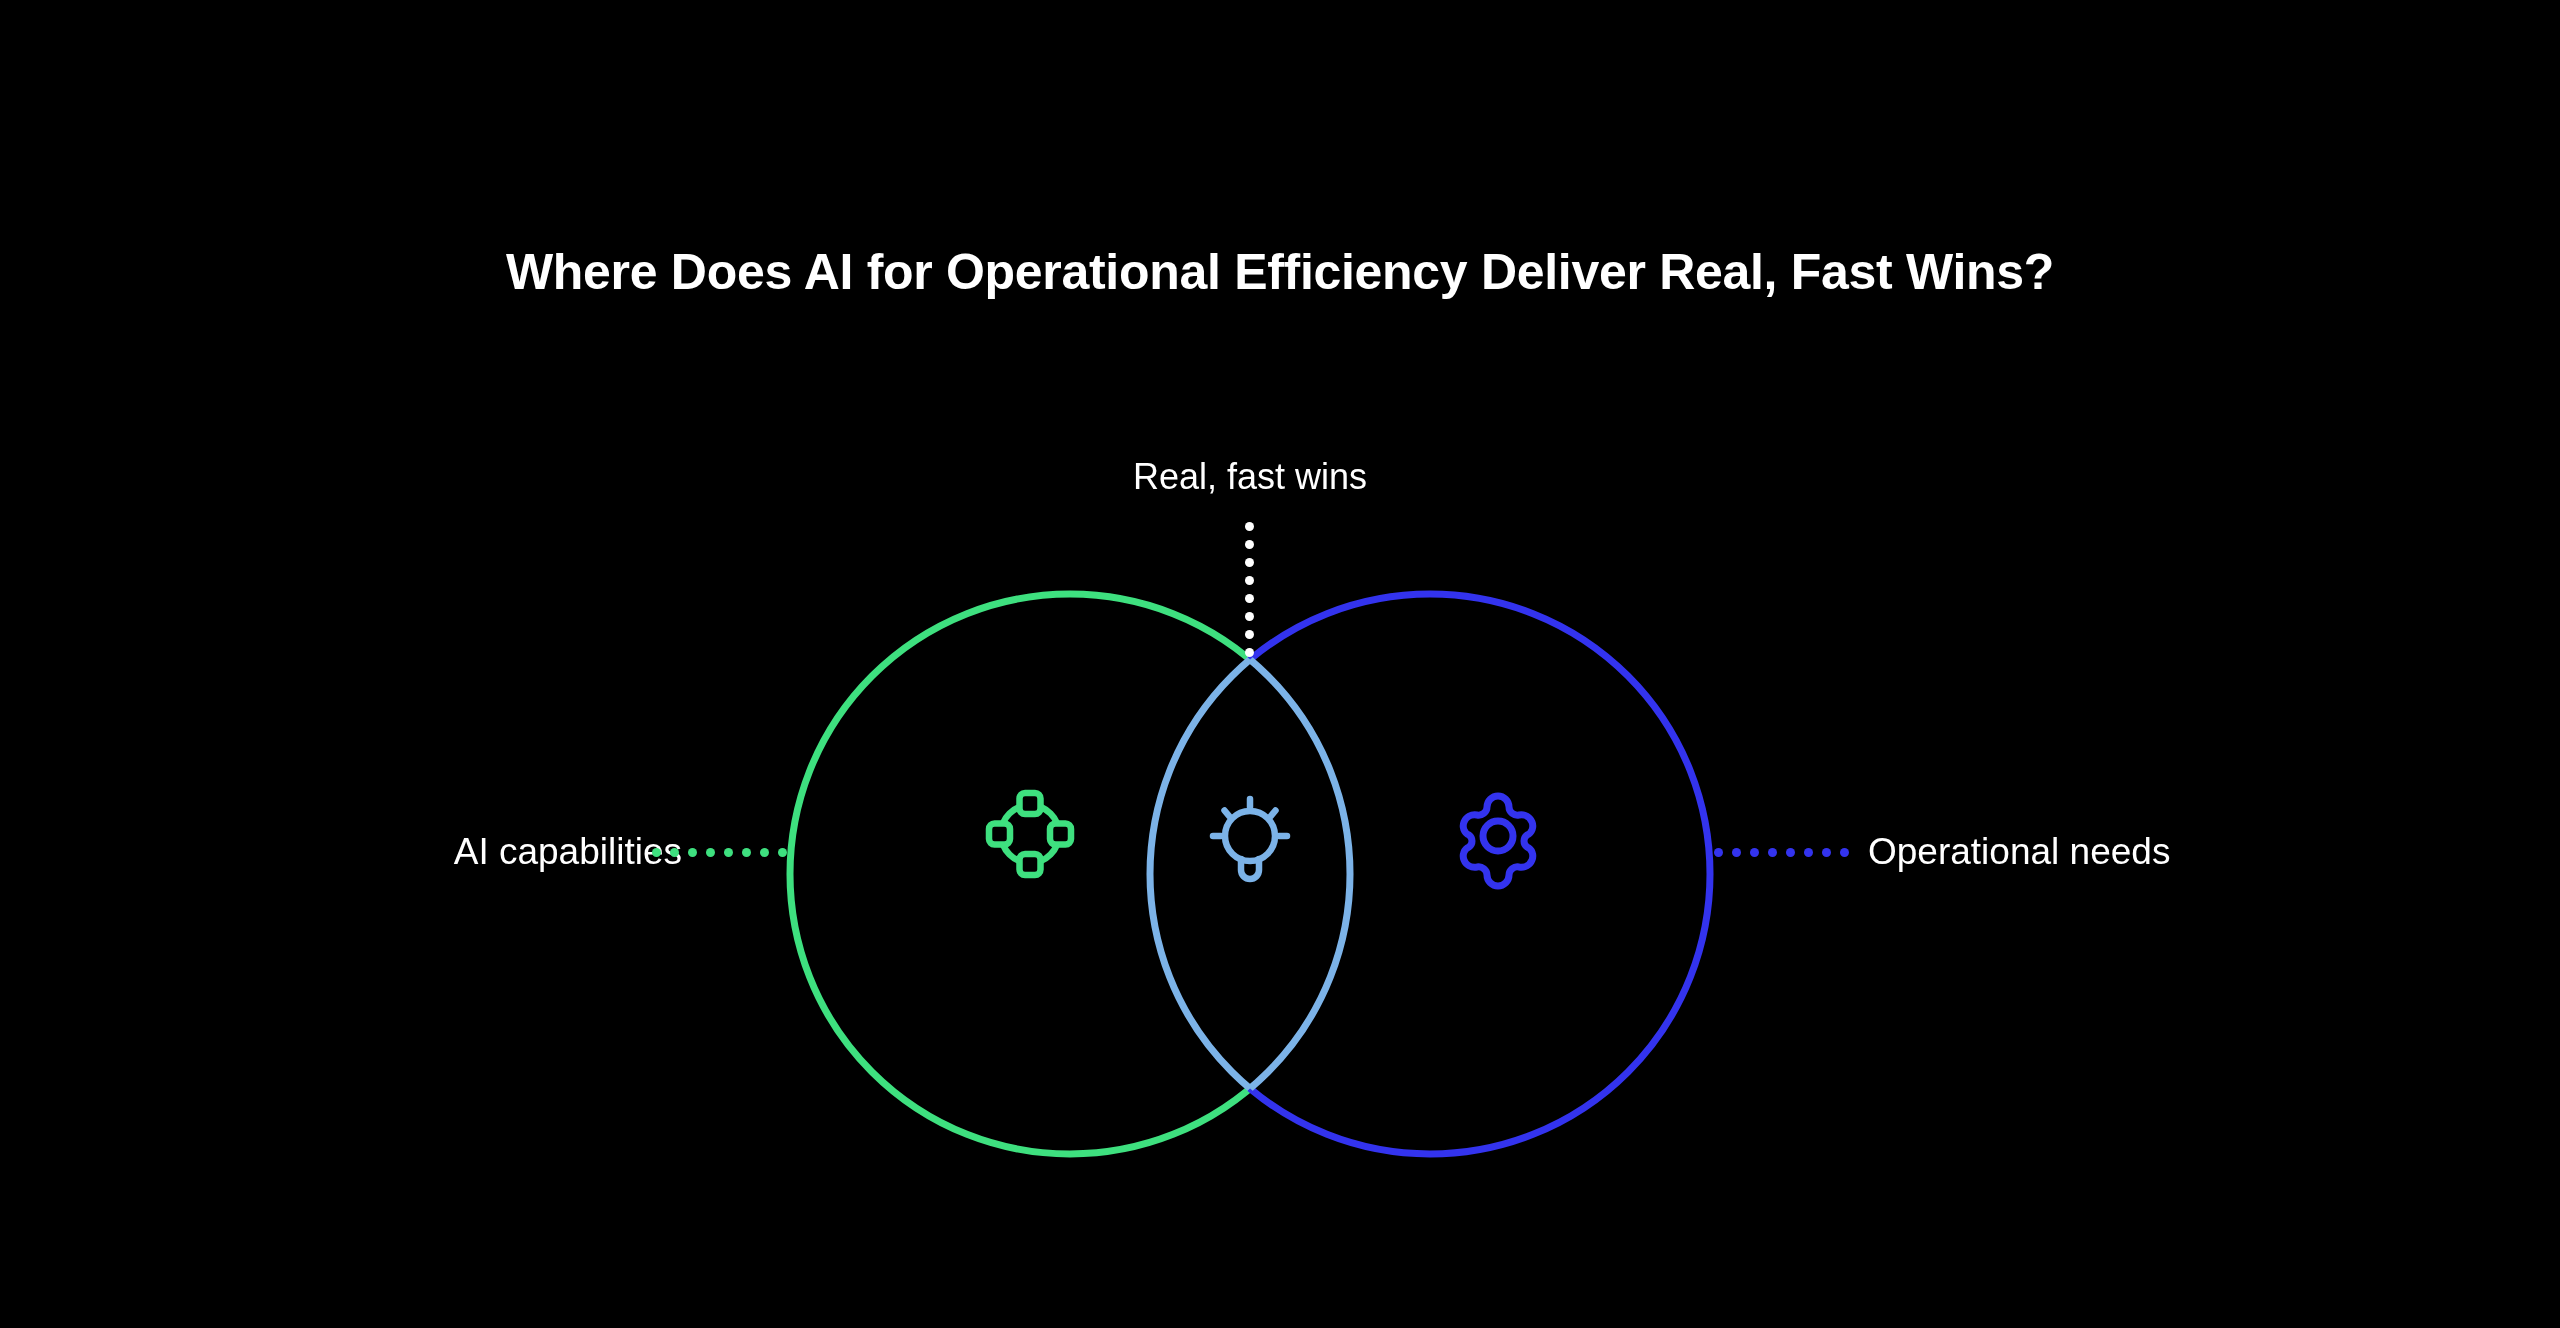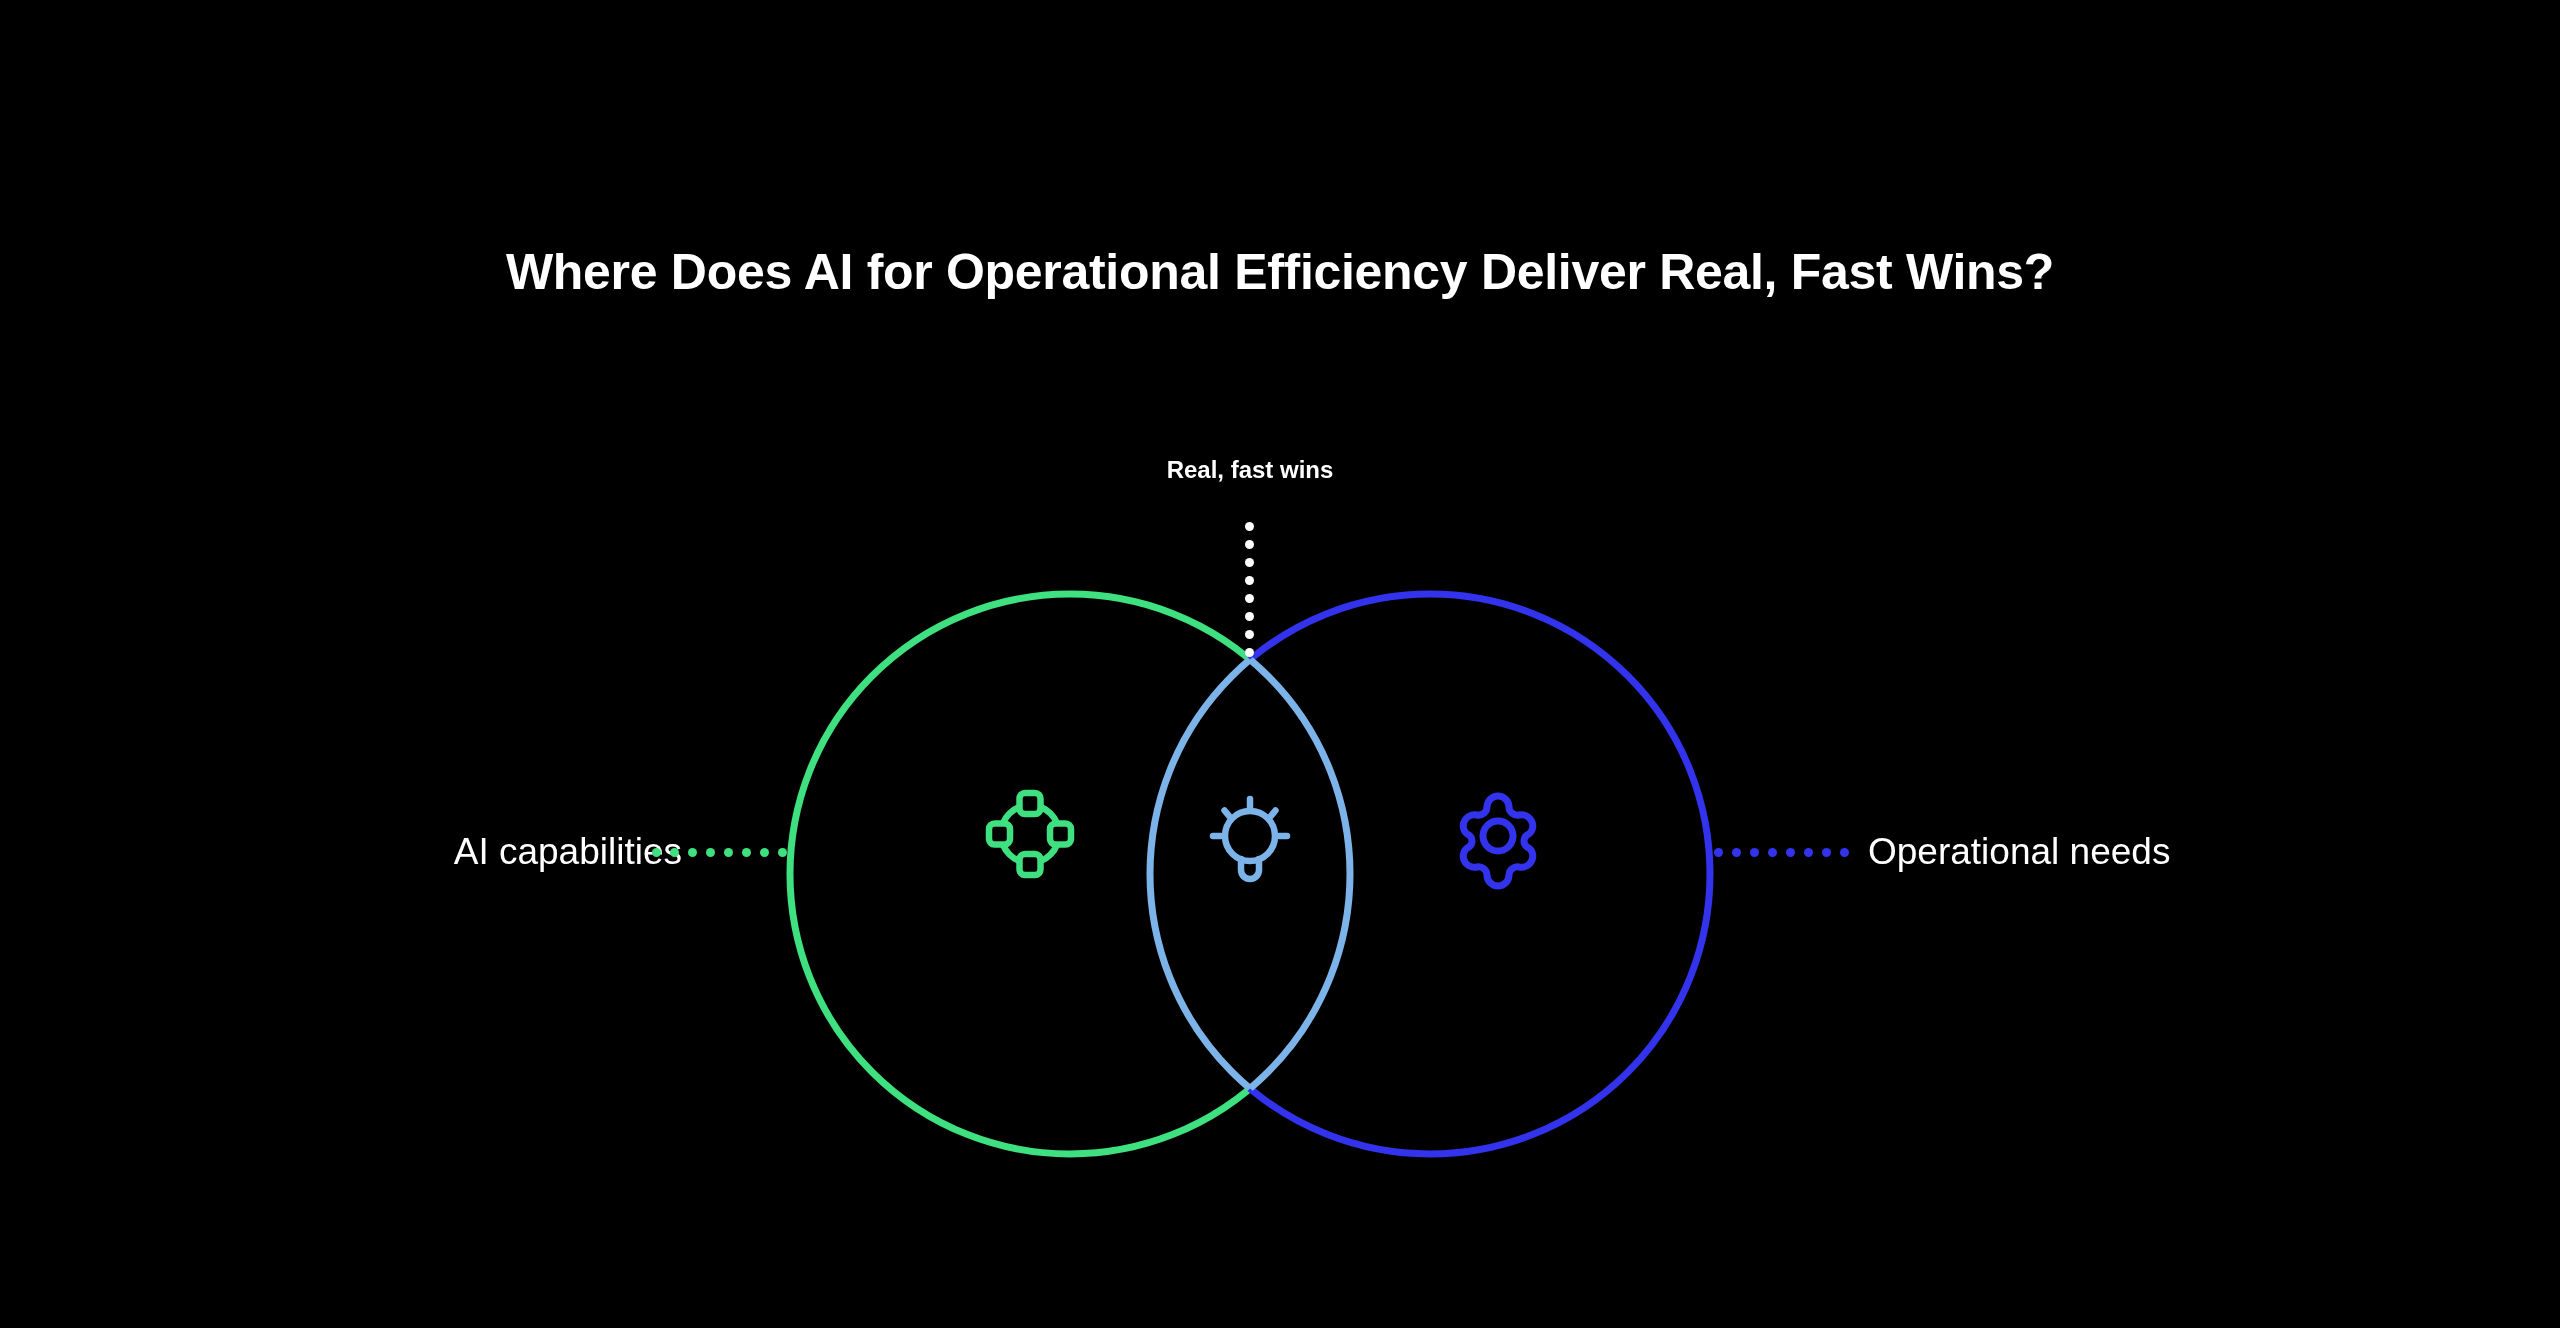--- a/index.html
+++ b/index.html
@@ -37,22 +37,22 @@
     white-space: nowrap;
   }
 
   
   #intersection-label {
     position: absolute;
     left: 1250px;
     top: 456px;
     transform: translateX(-50%);
     color: #ffffff;
-    font-size: 24px;
-    font-weight: 700;
+    font-size: 36px;
+    font-weight: 400;
     white-space: nowrap;
   }
 
   
   .side-label {
     position: absolute;
     color: #ffffff;
     font-size: 37px;
     font-weight: 400;
     white-space: nowrap;

